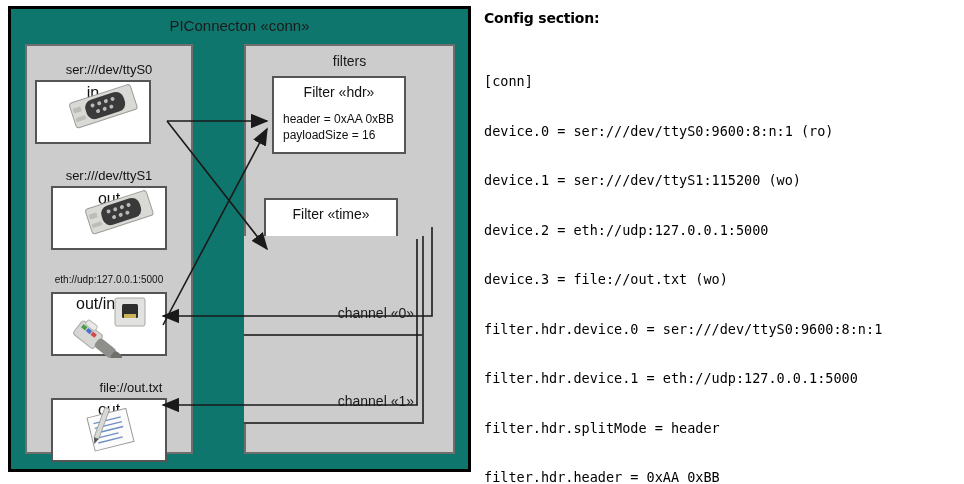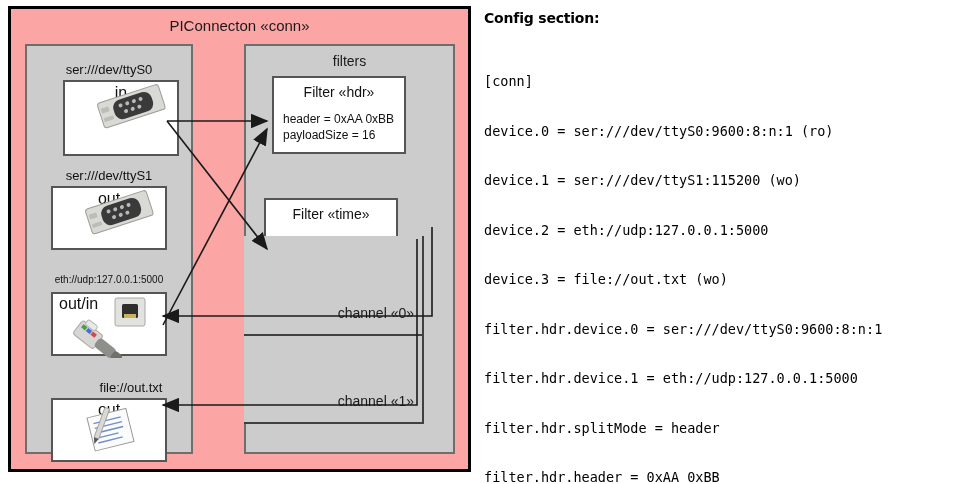--- a/index.html
+++ b/index.html
@@ -1,21 +1,21 @@
 <!DOCTYPE html>
 <html><head>
 <meta charset="utf-8">
 <style>
   html,body{margin:0;padding:0;background:#ffffff;}
   body{width:964px;height:484px;font-family:"Liberation Sans",sans-serif;overflow:hidden;}
   #root{position:relative;width:964px;height:484px;}
 
   
   #diagram{position:absolute;left:8px;top:6px;width:463px;height:466px;
-           background:#fca5a5;border:3px solid #000;box-sizing:border-box;}
+           background:#0f766e;border:3px solid #000;box-sizing:border-box;}
 
   .diag-title{position:absolute;left:0;top:8px;width:100%;text-align:center;
               font-size:15px;color:#1a1a1a;}
 
   .panel{position:absolute;background:#cccccc;border:2px solid #6e6e6e;box-sizing:border-box;}
 
   #panel-devices{left:14px;top:35px;width:168px;height:410px;}
   #panel-filters{left:233px;top:35px;width:211px;height:410px;}
 
   .panel-title{position:absolute;left:0;top:7px;width:100%;text-align:center;
@@ -48,21 +48,21 @@
 
 <div id="root">
 
   <div id="diagram">
 
     <div class="diag-title">PIConnecton «conn»</div>
 
     <div class="panel" id="panel-devices">
 
       <div class="dev-label" style="top:16px;">ser:///dev/ttyS0</div>
-      <div class="dev-box" style="left:36px;top:34px;width:116px;height:76px;">
+      <div class="dev-box" style="left:8px;top:34px;width:116px;height:64px;">
         <div class="dev-kind" style="left:0;top:2px;width:100%;text-align:center;">in</div>
         <svg width="116" height="64" viewBox="0 0 116 64" style="position:absolute;left:0;top:0;">
           <g transform="translate(30,16) rotate(-18)">
             <rect x="0" y="6" width="64" height="26" rx="3" fill="#d9d9d5" stroke="#9b9b97" stroke-width="1"></rect>
             <rect x="14" y="9" width="40" height="20" rx="8" fill="#3a3a3a"></rect>
             <g fill="#b9b9b9">
               <circle cx="22" cy="15" r="2"></circle>
                 <circle cx="29" cy="15" r="2"></circle>
               <circle cx="36" cy="15" r="2"></circle>
                 <circle cx="43" cy="15" r="2"></circle>
@@ -93,21 +93,21 @@
               <circle cx="39.5" cy="22" r="2"></circle>
             </g>
             <rect x="2" y="12" width="8" height="5" rx="1" fill="#bcbcb8"></rect>
             <rect x="2" y="22" width="10" height="4" rx="1" fill="#bcbcb8"></rect>
           </g>
         </svg>
       </div>
 
       <div class="dev-label" style="top:228px;font-size:10px;">eth://udp:127.0.0.1:5000</div>
       <div class="dev-box" style="left:24px;top:246px;width:116px;height:64px;">
-        <div class="dev-kind" style="left:6px;top:1px;">out/in</div>
+        <div class="dev-kind" style="left:23px;top:1px;">out/in</div>
         <svg width="116" height="64" viewBox="0 0 116 64" style="position:absolute;left:0;top:0;">
           <rect x="62" y="4" width="30" height="28" rx="2" fill="#e2e2e0" stroke="#a8a8a5" stroke-width="1"></rect>
           <rect x="69" y="10" width="16" height="14" rx="1.5" fill="#2e2e2e"></rect>
           <rect x="71" y="20" width="12" height="4" fill="#c9b35a"></rect>
           <g transform="translate(30,26) rotate(38)">
             <rect x="0" y="0" width="26" height="17" rx="3" fill="#d6d6d4" stroke="#a9a9a6" stroke-width="1"></rect>
             <rect x="4" y="-4" width="12" height="6" rx="2" fill="#e9e9e7" stroke="#b4b4b1" stroke-width="1"></rect>
             <rect x="3" y="3" width="5" height="4" fill="#4a9e4a"></rect>
             <rect x="9" y="3" width="5" height="4" fill="#4a6fd0"></rect>
             <rect x="15" y="3" width="5" height="4" fill="#d04a4a"></rect>

